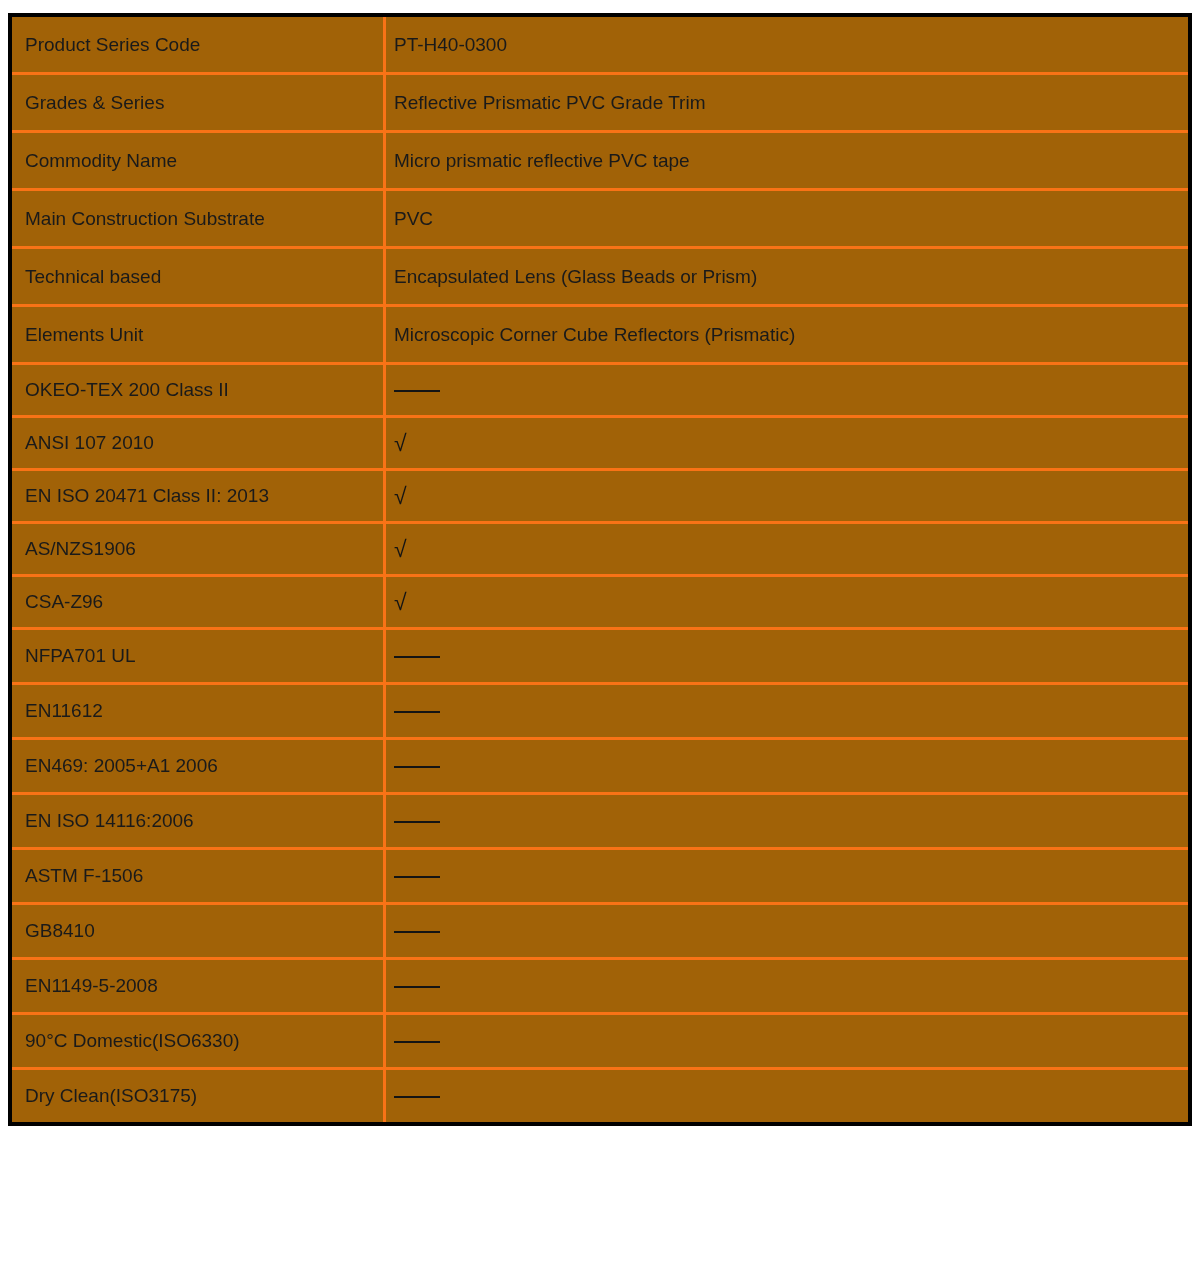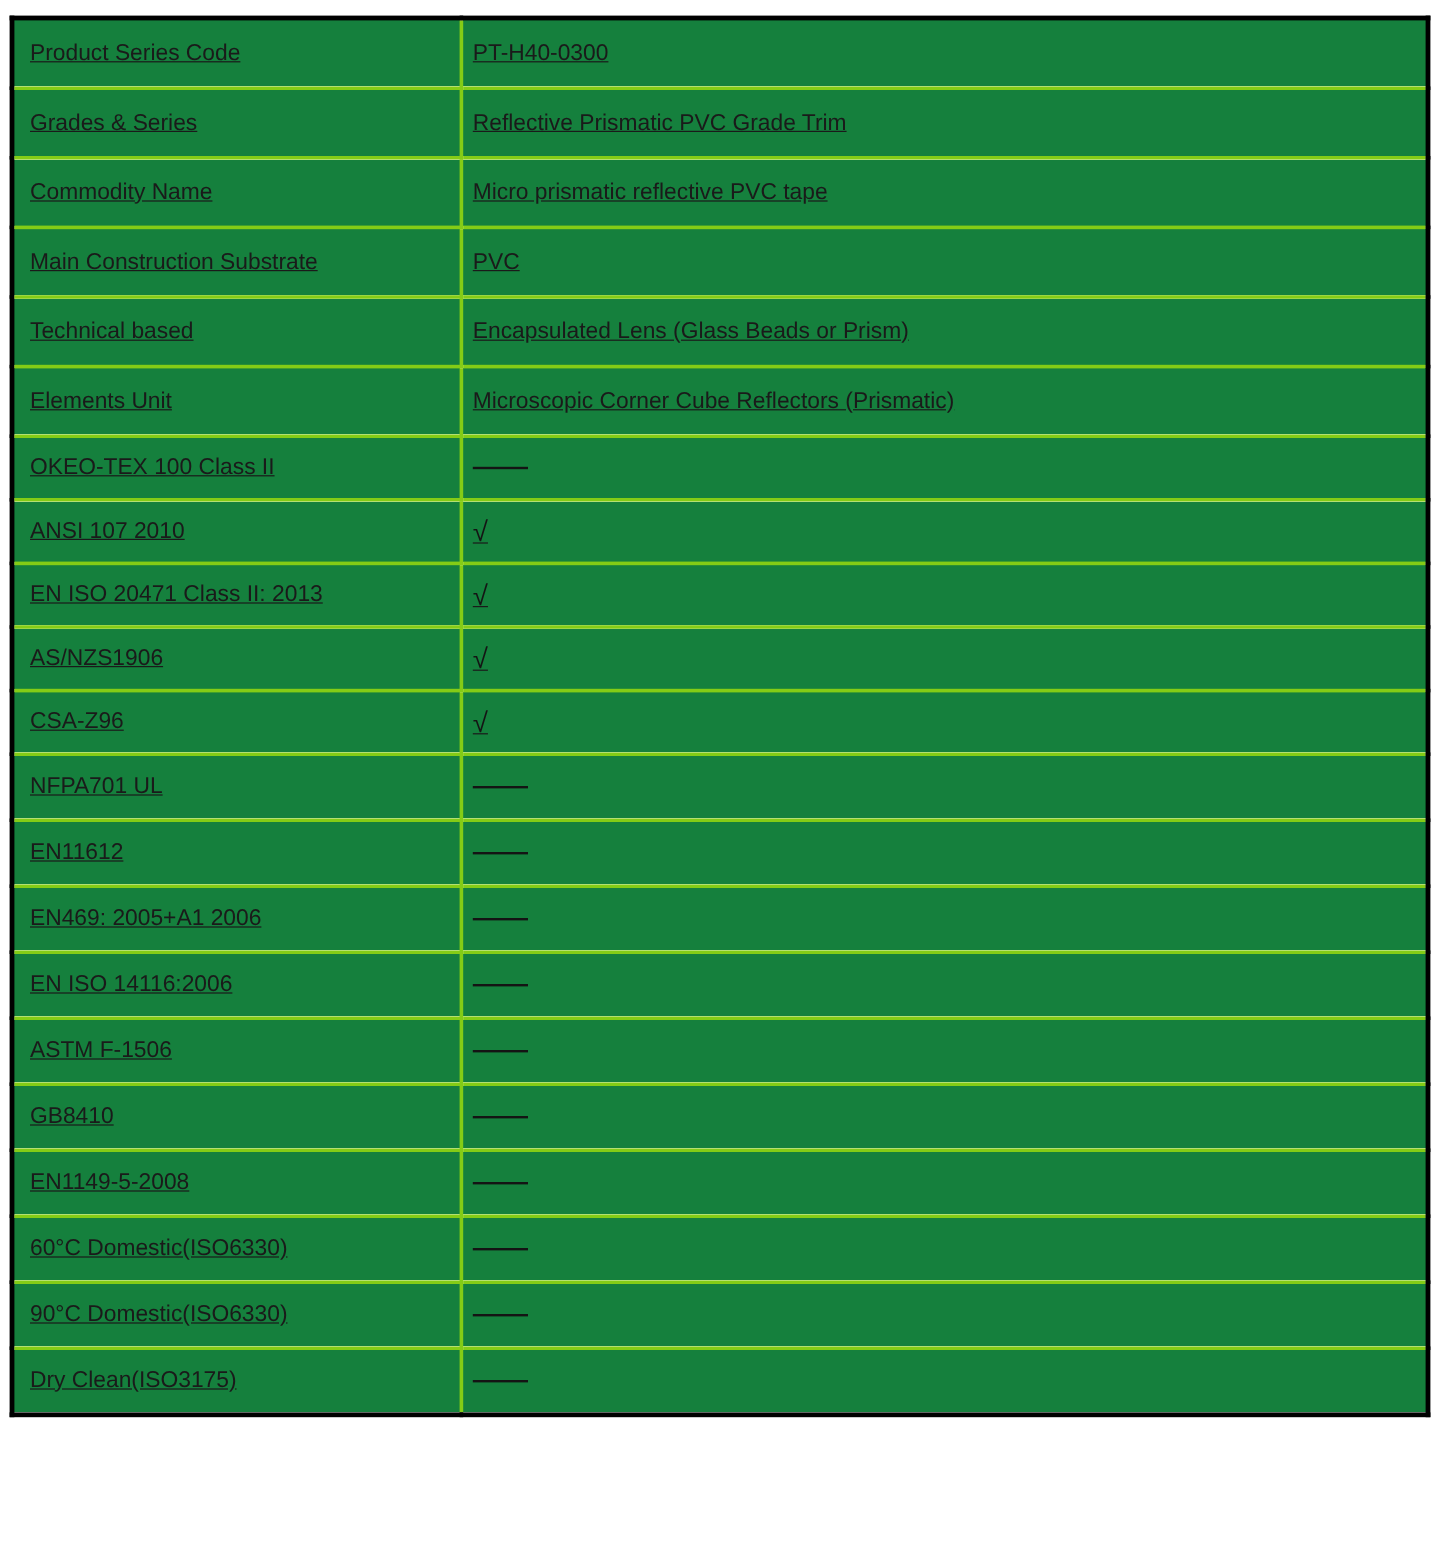--- a/index.html
+++ b/index.html
@@ -13,26 +13,25 @@
   }
   .spec-table {
     position: absolute;
     left: 8px;
     top: 13px;
     width: 1184px;
     border-collapse: collapse;
     table-layout: fixed;
   }
   .spec-table td {
-    border: 3px solid #84cc16;
+    border: 3px solid #f97316;
     font-size: 19px;
     color: #1a1a1a;
-    background: #15803d;
+    background: #a16207;
     overflow: hidden;
-    text-decoration: underline;
   }
   .spec-table {
     border: 4px solid #000000;
   }
   td.label-cell {
     width: 352px;
     text-align: left;
     padding: 0 6px 0 13px;
     vertical-align: middle;
   }
@@ -91,21 +90,21 @@
       </tr>
       <tr class="r-tall">
         <td class="label-cell">Technical based</td>
         <td class="value-cell">Encapsulated Lens (Glass Beads or Prism)</td>
       </tr>
       <tr class="r-tall">
         <td class="label-cell">Elements Unit</td>
         <td class="value-cell">Microscopic Corner Cube Reflectors (Prismatic)</td>
       </tr>
       <tr class="r-short">
-        <td class="label-cell">OKEO-TEX 100 Class II</td>
+        <td class="label-cell">OKEO-TEX 200 Class II</td>
         <td class="value-cell"><span class="dash-mark"></span></td>
       </tr>
       <tr class="r-short">
         <td class="label-cell">ANSI 107 2010</td>
         <td class="value-cell"><span class="check-mark">√</span></td>
       </tr>
       <tr class="r-short">
         <td class="label-cell">EN ISO 20471 Class II: 2013</td>
         <td class="value-cell"><span class="check-mark">√</span></td>
       </tr>
@@ -139,24 +138,20 @@
       </tr>
       <tr class="r-mid">
         <td class="label-cell">GB8410</td>
         <td class="value-cell"><span class="dash-mark"></span></td>
       </tr>
       <tr class="r-mid">
         <td class="label-cell">EN1149-5-2008</td>
         <td class="value-cell"><span class="dash-mark"></span></td>
       </tr>
       <tr class="r-mid">
-        <td class="label-cell">60°C Domestic(ISO6330)</td>
-        <td class="value-cell"><span class="dash-mark"></span></td>
-      </tr>
-      <tr class="r-mid">
         <td class="label-cell">90°C Domestic(ISO6330)</td>
         <td class="value-cell"><span class="dash-mark"></span></td>
       </tr>
       <tr class="r-mid">
         <td class="label-cell">Dry Clean(ISO3175)</td>
         <td class="value-cell"><span class="dash-mark"></span></td>
       </tr>
     </tbody>
 </table>
 

